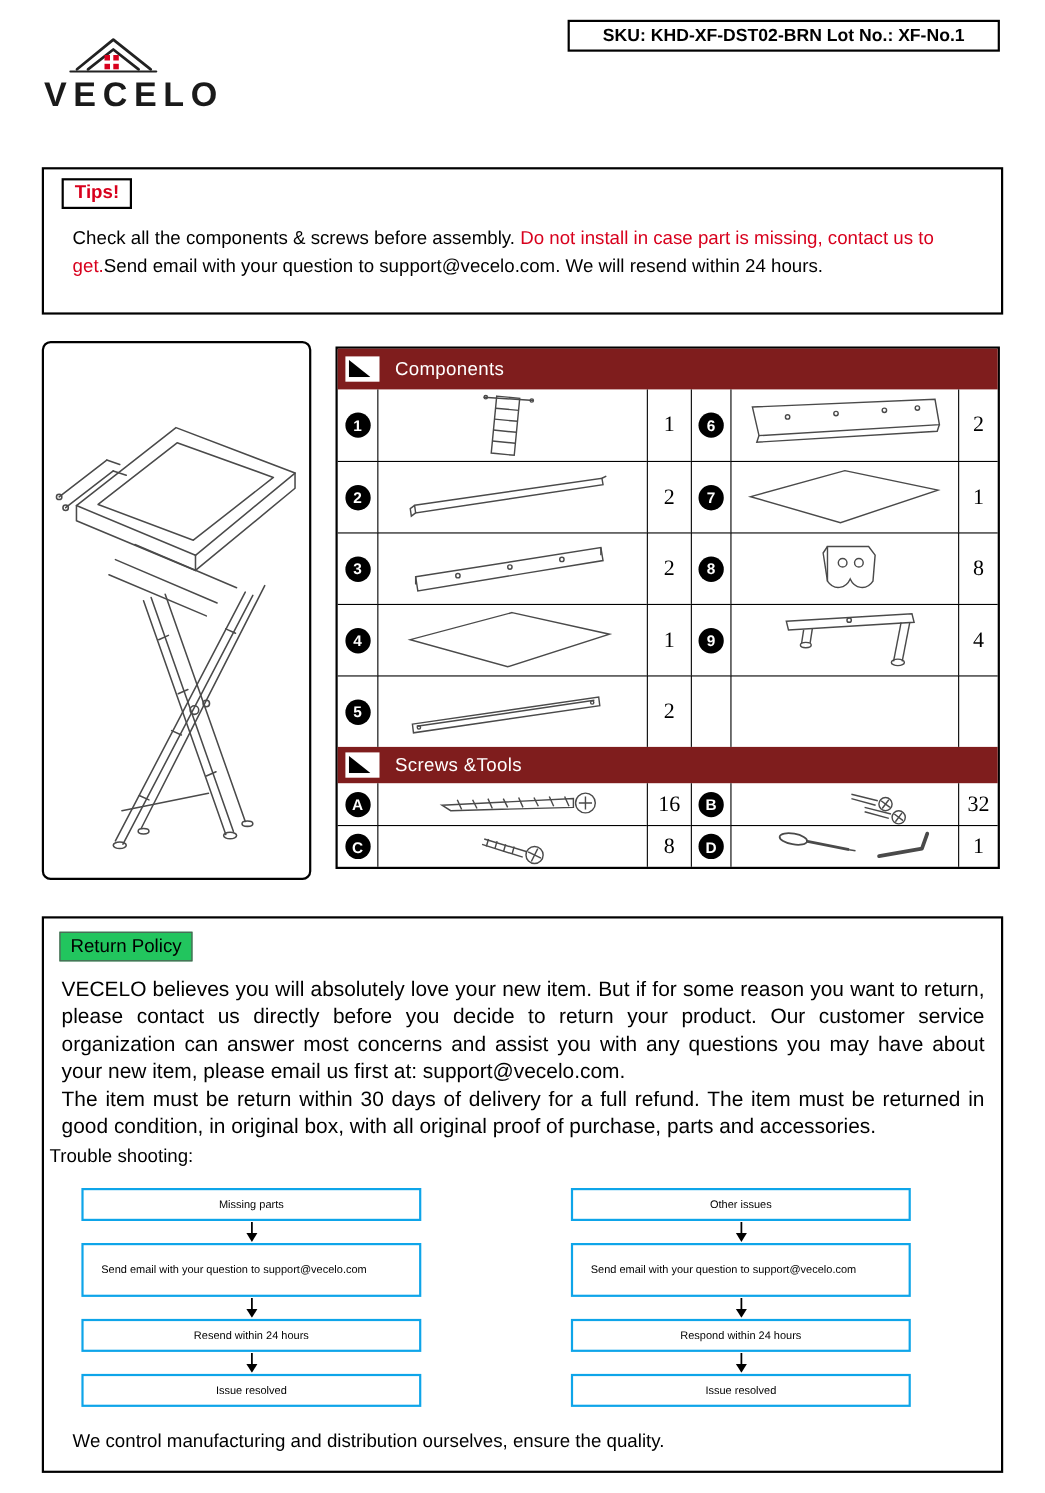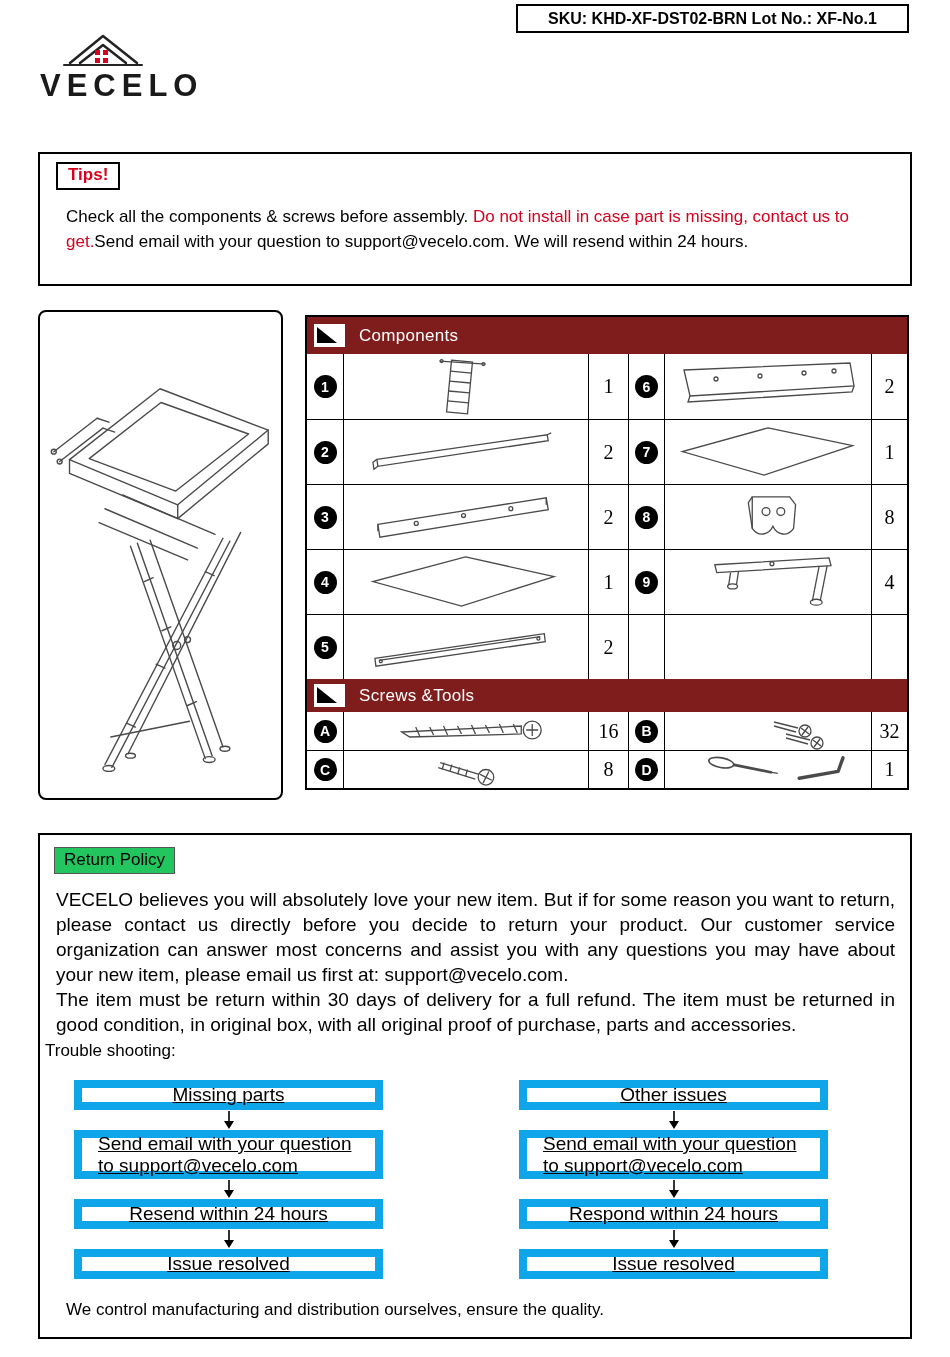--- a/index.html
+++ b/index.html
@@ -3,21 +3,21 @@
 <meta charset="utf-8">
 <style>
   * { margin:0; padding:0; box-sizing:border-box; }
   html,body { background:#fff; }
   .page {
     position:relative; width:950px; height:1357px; background:#fff;
     font-family:"Liberation Sans", sans-serif; color:#000; overflow:hidden;
   }
   
   .sku-box {
-    position:absolute; left:516px; top:4px; width:393px; height:29px;
+    position:absolute; left:516px; top:18px; width:393px; height:29px;
     border:2px solid #000; font-weight:bold; font-size:16px;
     display:flex; align-items:center; justify-content:center;
   }
   .logo { position:absolute; left:40px; top:32px; width:210px; height:72px; }
   .title {
     position:absolute; left:0; top:99px; width:950px; text-align:center;
     font-size:36px; font-weight:400; letter-spacing:0.5px;
   }
   
   .tips-box { position:absolute; left:38px; top:152px; width:874px; height:134px; border:2px solid #000; }
@@ -64,22 +64,22 @@
   .rp-label {
     position:absolute; left:14px; top:12px; background:#22c55e; border:1px solid #555;
     font-size:17px; padding:2px 9px 3px;
   }
   .rp-paras { position:absolute; left:16px; right:15px; top:52px; font-size:19px; line-height:25px; text-align:justify; }
   .rp-trouble { position:absolute; left:5px; top:206px; font-size:17px; }
   .flow-col { position:absolute; top:245px; width:309px; display:flex; flex-direction:column; align-items:stretch; }
   .flow-col.left { left:34px; }
   .flow-col.right { left:479px; }
   .flow-box {
-    border:8px solid #0ea5e9; font-size:19px; height:30px;
-    display:flex; align-items:center; justify-content:center; text-align:center;text-decoration:underline;
+    border:2px solid #0ea5e9; font-size:10px; height:30px;
+    display:flex; align-items:center; justify-content:center; text-align:center;
   }
   .flow-box.tall { height:49px; justify-content:flex-start; text-align:left; padding-left:16px; padding-right:8px; line-height:22px; }
   .flow-arrow { height:20px; display:flex; align-items:center; justify-content:center; }
   .rp-footer { position:absolute; left:26px; top:465px; font-size:17px; }
   svg.lineart * { vector-effect:non-scaling-stroke; }
 </style>
 </head>
 <body>
 
 <div class="page">

